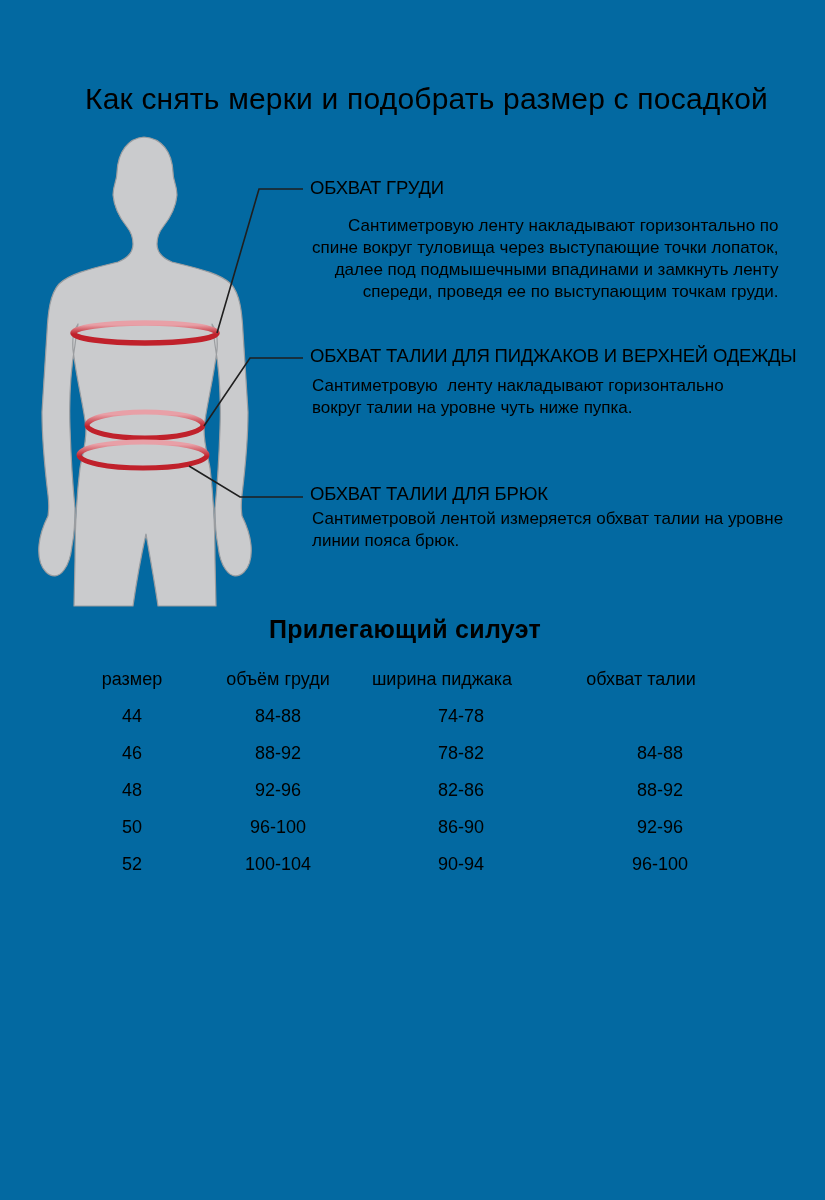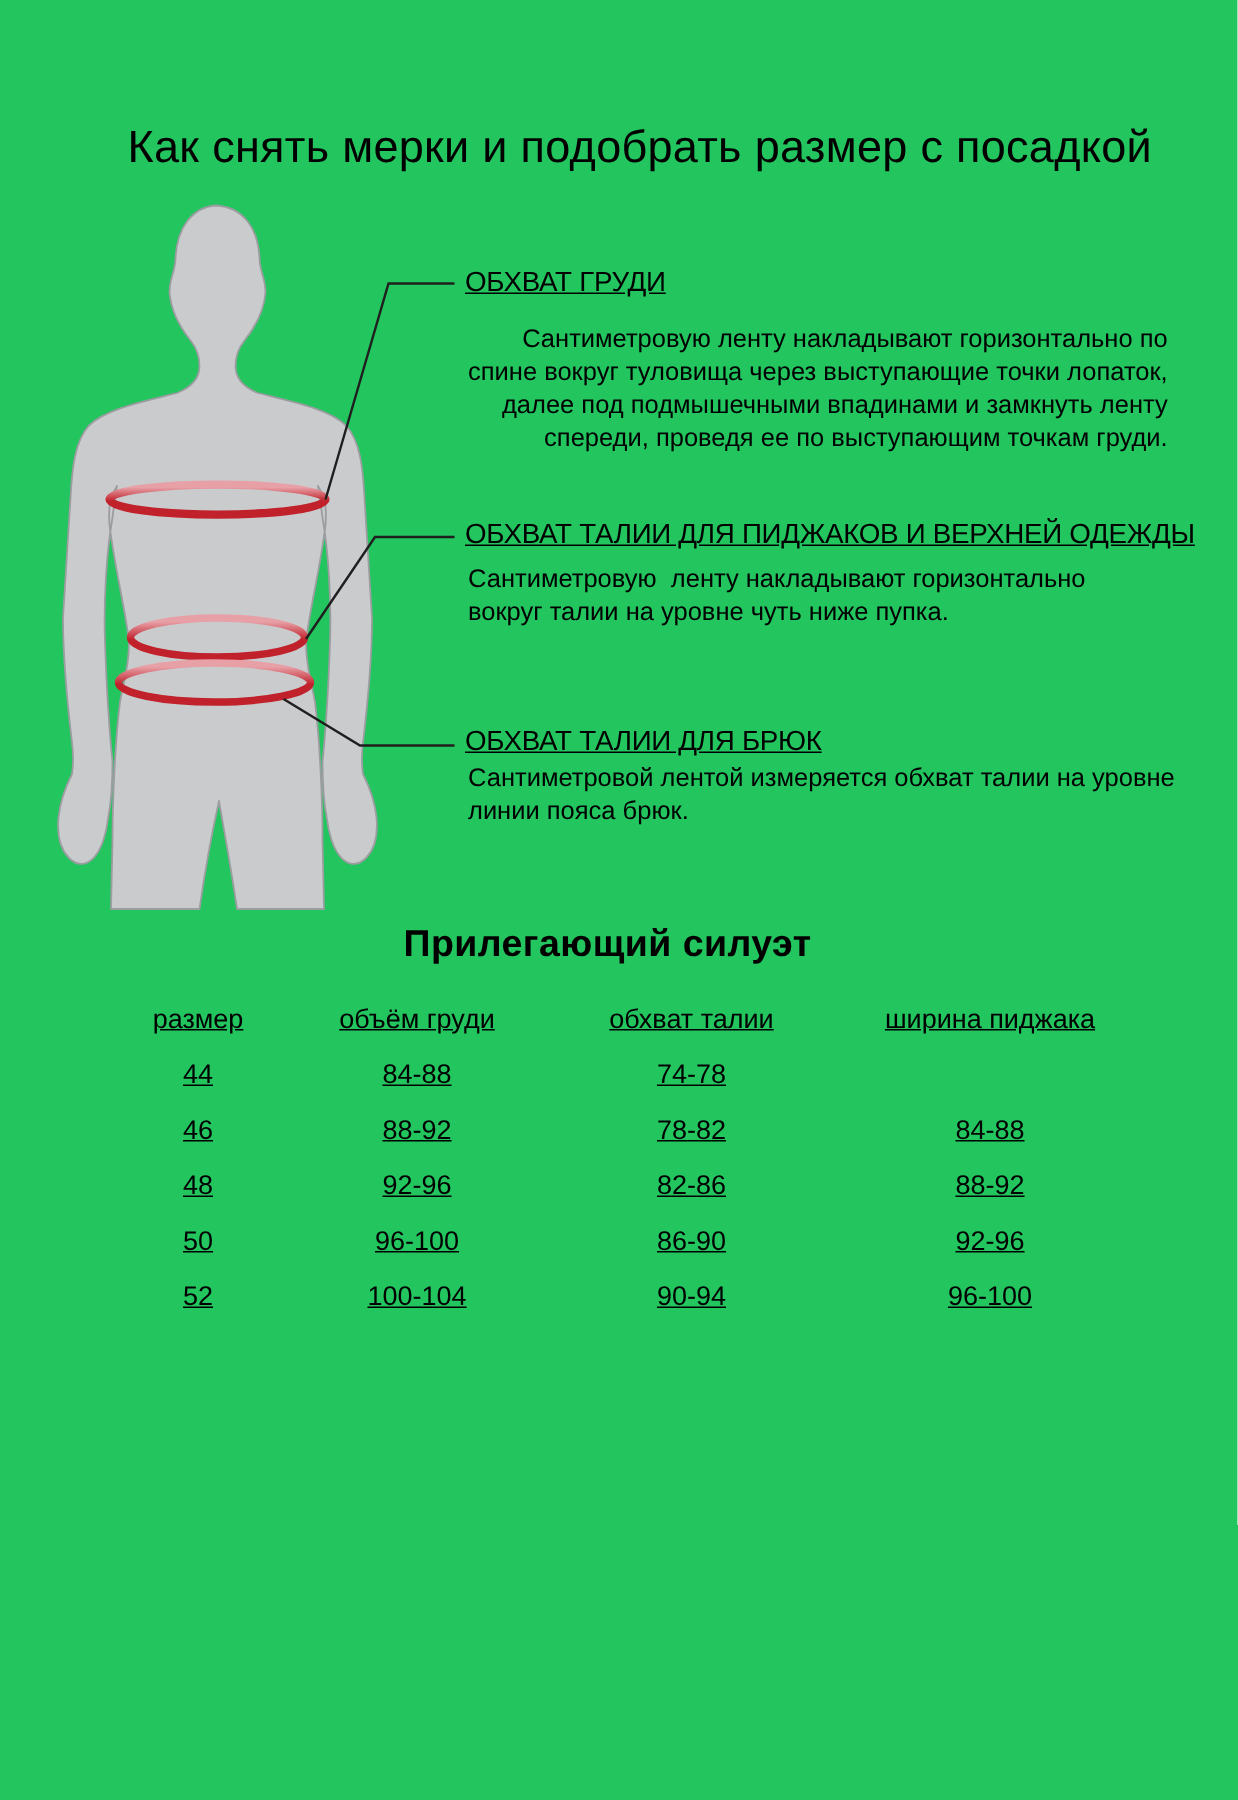--- a/index.html
+++ b/index.html
@@ -1,42 +1,42 @@
 <!DOCTYPE html>
 <html><head>
 <meta charset="utf-8">
 <style>
   * { margin: 0; padding: 0; box-sizing: border-box; }
   html, body { background: #ffffff; }
   .canvas {
     position: relative;
     width: 825px;
     height: 1200px;
-    background: #22c55e;
+    background: #0369a1;
     font-family: "Liberation Sans", sans-serif;
     color: #000000;
     overflow: hidden;
   }
   .page-title {
     position: absolute;
     left: 85px;
     top: 82px;
     font-size: 30px;
     font-weight: 400;
     letter-spacing: 0.2px;
     white-space: nowrap;
   }
   .figure-svg {
     position: absolute;
     left: 25px;
     top: 125px;
     width: 290px;
     height: 490px;
   }
-  .section { position: absolute; left: 310px; text-decoration: underline; }
+  .section { position: absolute; left: 310px; }
   .section-heading {
     font-size: 18.5px;
     font-weight: 400;
     letter-spacing: -0.2px;
     white-space: nowrap;
   }
   .section-body {
     position: absolute;
     left: 312px;
     font-size: 17px;
@@ -58,21 +58,21 @@
     font-size: 25px;
     font-weight: 700;
     letter-spacing: 0.3px;
   }
   .size-table {
     position: absolute;
     left: 60px;
     top: 660px;
     width: 690px;
   }
-  .t-row { display: flex; text-decoration: underline; }
+  .t-row { display: flex; }
   .t-row.hdr1 { height: 38px; }
   .t-row.hdr2 { height: 36px; }
   .t-row.data { height: 37px; }
   .t-cell {
     text-align: center;
     font-size: 18px;
     display: flex;
     align-items: center;
     justify-content: center;
   }
@@ -176,22 +176,22 @@
   <div class="section section-heading" id="sec3-h">ОБХВАТ ТАЛИИ ДЛЯ БРЮК</div>
   <div class="section-body" id="sec3-b">Сантиметровой лентой измеряется обхват талии на уровне
 линии пояса брюк.</div>
 
   <div class="table-title">Прилегающий силуэт</div>
 
   <div class="size-table">
     <div class="t-row hdr1">
       <div class="t-cell c1">размер</div>
       <div class="t-cell c2">объём груди</div>
+      <div class="t-cell c4">ширина пиджака</div>
       <div class="t-cell c3">обхват талии</div>
-      <div class="t-cell c4">ширина пиджака</div>
     </div>
 
     <div class="t-row data">
       <div class="t-cell c1">44</div>
       <div class="t-cell c2">84-88</div>
       <div class="t-cell c3">74-78</div>
     </div>
     <div class="t-row data">
       <div class="t-cell c1">46</div>
       <div class="t-cell c2">88-92</div>

